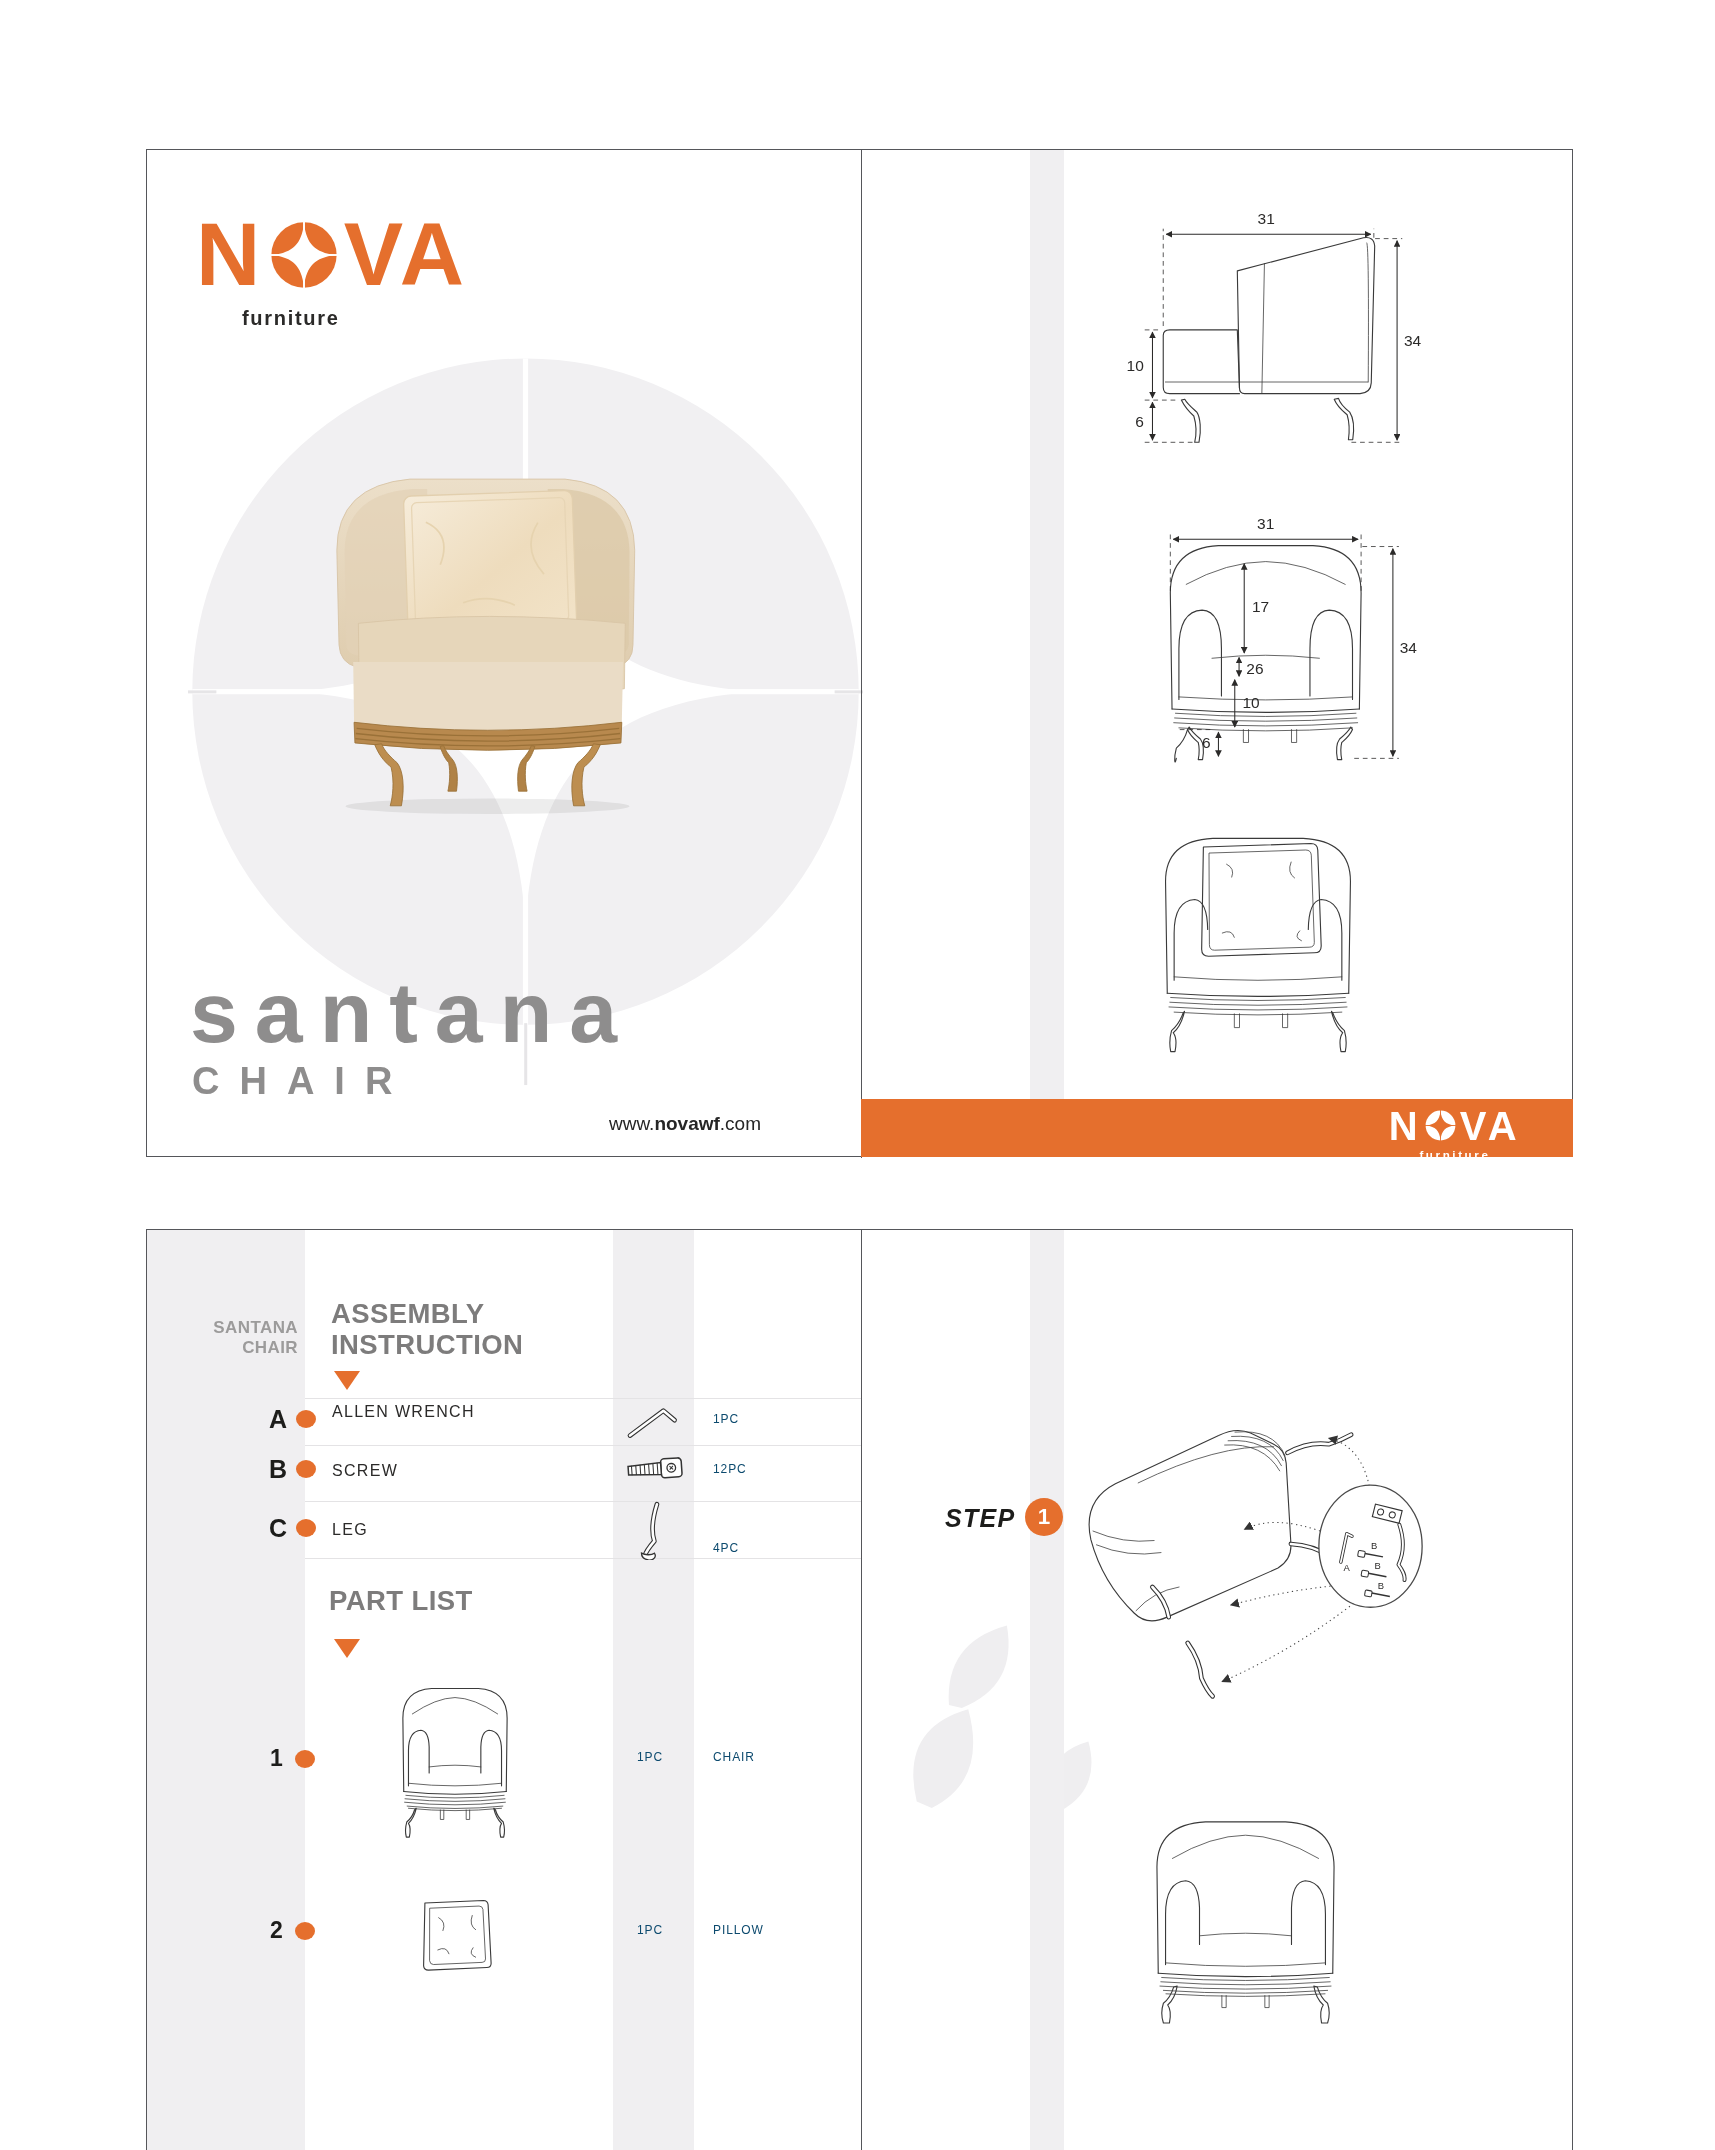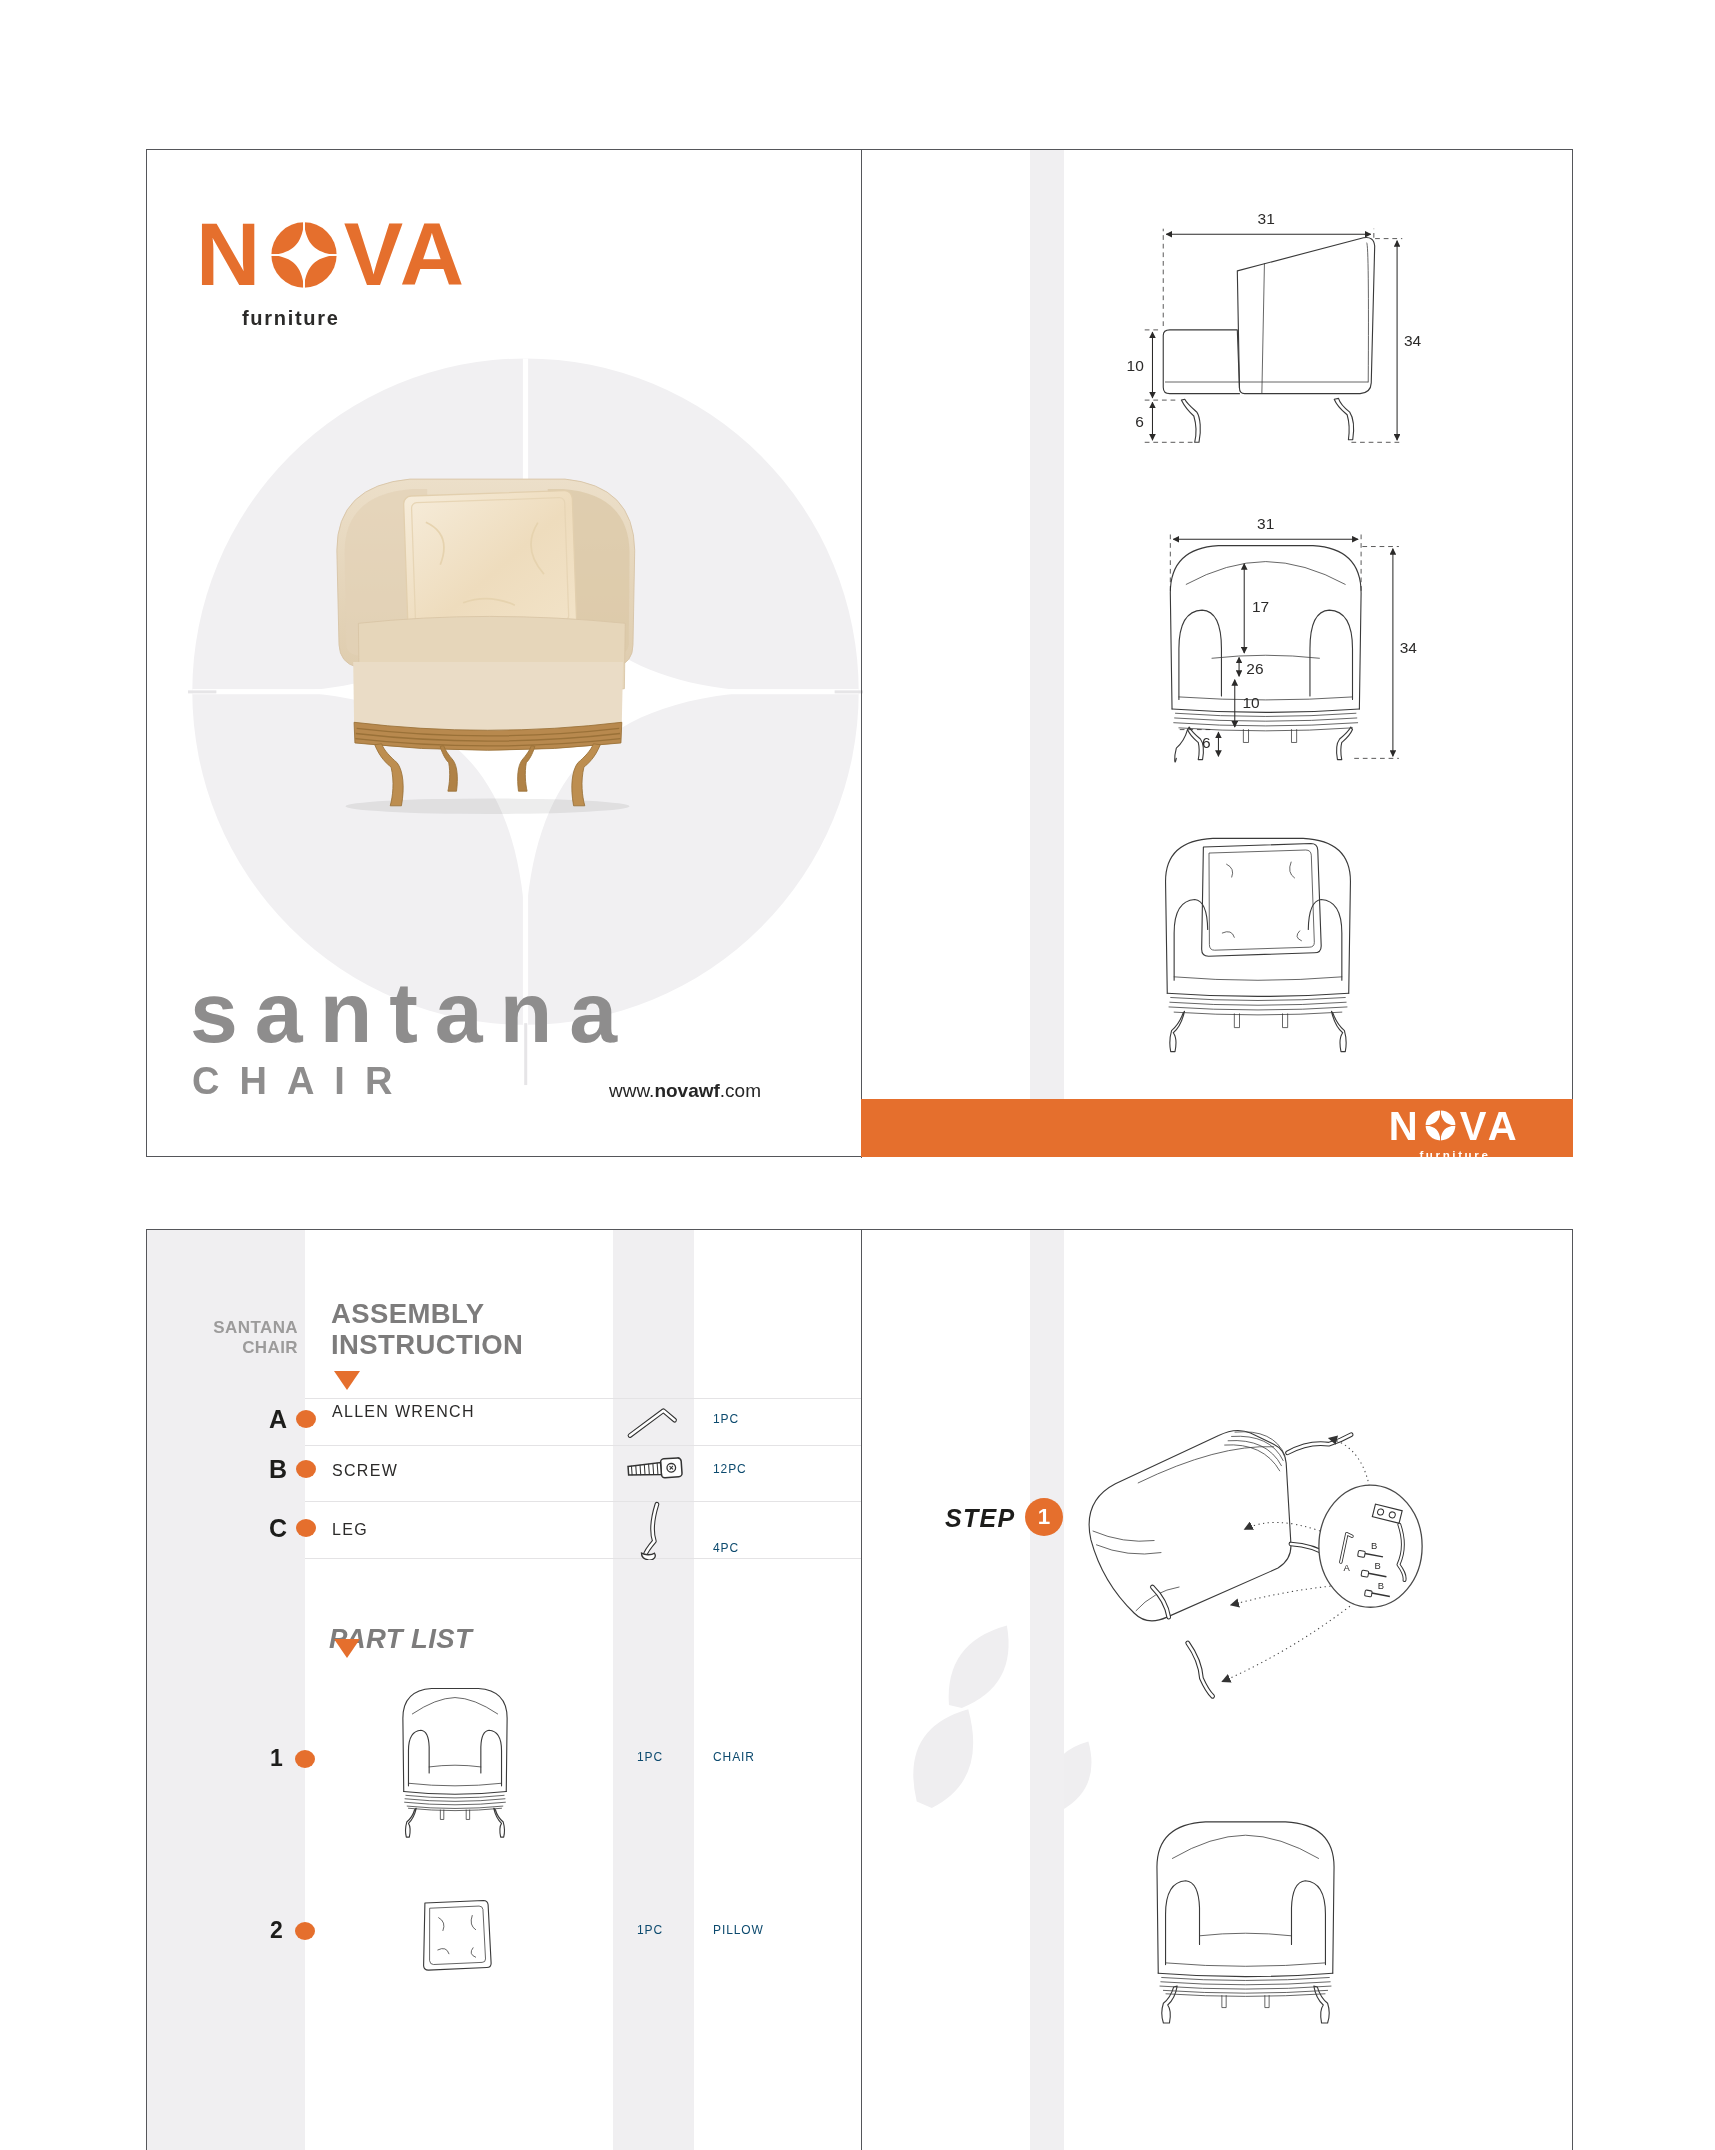--- a/index.html
+++ b/index.html
@@ -125,21 +125,21 @@
     <path d="M136,714 Q440,749 746,714 M134,726 Q440,761 748,726 M133,738 Q440,772 749,738" stroke="#9a7138" stroke-width="3" fill="none"></path>
     <path d="M178,752 C190,782 206,796 216,804 C224,838 220,872 214,894 L240,894 C248,850 244,812 230,794 C214,780 200,766 194,750 Z" fill="#bd8e50" stroke="#9a7138" stroke-width="2"></path>
     <path d="M702,752 C690,782 674,796 664,804 C656,838 660,872 666,894 L640,894 C632,850 636,812 650,794 C666,780 680,766 686,750 Z" fill="#bd8e50" stroke="#9a7138" stroke-width="2"></path>
     <path d="M330,756 C336,776 344,788 350,794 C354,818 352,842 348,860 L368,860 C372,828 370,802 360,788 C350,776 342,766 338,754 Z" fill="#b08246" stroke="#9a7138" stroke-width="2"></path>
     <path d="M550,756 C544,776 536,788 530,794 C526,818 528,842 532,860 L512,860 C508,828 510,802 520,788 C530,776 538,766 542,754 Z" fill="#b08246" stroke="#9a7138" stroke-width="2"></path>
   </svg>
 
   <div class="abs p1-name" style="left:43px;top:819px;">santana</div>
   <div class="abs p1-type" style="left:45px;top:912px;">CHAIR</div>
 
-  <div class="abs p1-site" style="left:366px;top:930px;width:344px;">
+  <div class="abs p1-site" style="left:366px;top:963px;width:344px;">
     <span>www.</span><b>novawf</b><span>.com</span>
   </div>
 
   <div class="divider" style="left:714px;height:1008px;"></div>
   <div class="abs panel" style="left:883px;top:0;width:34px;height:949px;"></div>
 
   <svg class="abs" style="left:946px;top:52px;" width="336" height="267" viewBox="0 0 780 620">
     <path class="ln" d="M335,160 L628,83 Q652,79 654,102 L646,420 Q645,443 620,445 L352,445 Q340,445 340,432 Z"></path>
     <path class="lnthin" d="M398,143 L392,445 M636,95 Q641,100 639,418"></path>
     <path class="ln" d="M163,310 Q163,297 178,297 L335,297 L340,432 M163,310 L163,430 Q163,445 178,445 L340,445"></path>
@@ -269,21 +269,21 @@
   <div class="abs row-letter" style="left:122px;top:284px;">C</div>
   <div class="abs dot" style="left:149px;top:289px;width:20px;height:18px;"></div>
   <div class="abs row-label" style="left:185px;top:291px;">LEG</div>
   <svg class="abs" style="left:485px;top:270px;" width="43" height="60" viewBox="0 0 100 140">
     <path class="tube-d" d="M58,10 C48,42 44,72 52,96 C40,110 32,120 30,130"></path>
     <path class="tube-w" d="M58,10 C48,42 44,72 52,96 C40,110 32,120 30,130"></path>
     <path d="M22,124 C30,128 44,130 52,124 C58,132 50,142 38,140 C28,138 22,132 22,124 Z" fill="#fff" stroke="#333" stroke-width="3"></path>
   </svg>
   <div class="abs qty" style="left:566px;top:291px;margin-top:20px;">4PC</div>
 
-  <div class="abs h-title" style="left:182px;top:394px;font-style:italic;">PART LIST</div>
+  <div class="abs h-title" style="left:182px;top:356px;">PART LIST</div>
   <div class="abs tri" style="left:187px;top:409px;"></div>
 
   <div class="abs item-num" style="left:123px;top:515px;">1</div>
   <div class="abs dot" style="left:148px;top:520px;width:20px;height:18px;"></div>
   <svg class="abs" style="left:233px;top:443px;" width="150" height="168" viewBox="0 0 348 390">
     <path class="ln" d="M55,275 L53,105 Q53,40 120,36 L228,36 Q295,40 295,105 L293,275"></path>
     <path class="lnthin" d="M75,95 Q130,58 174,57 Q218,58 273,95"></path>
     <path class="ln" d="M66,262 L66,180 Q66,135 95,133 Q113,135 114,172 L114,232"></path>
     <path class="ln" d="M282,262 L282,180 Q282,135 253,133 Q235,135 234,172 L234,232"></path>
     <path class="lnthin" d="M114,218 Q174,210 234,218 M66,256 Q174,268 282,256"></path>

